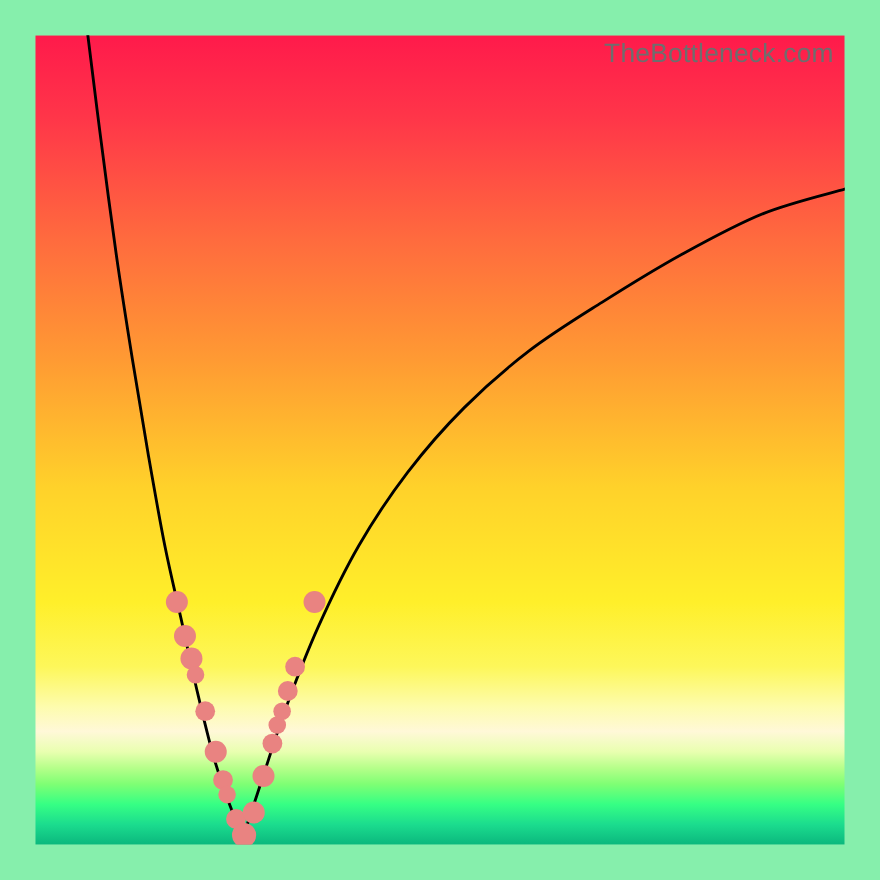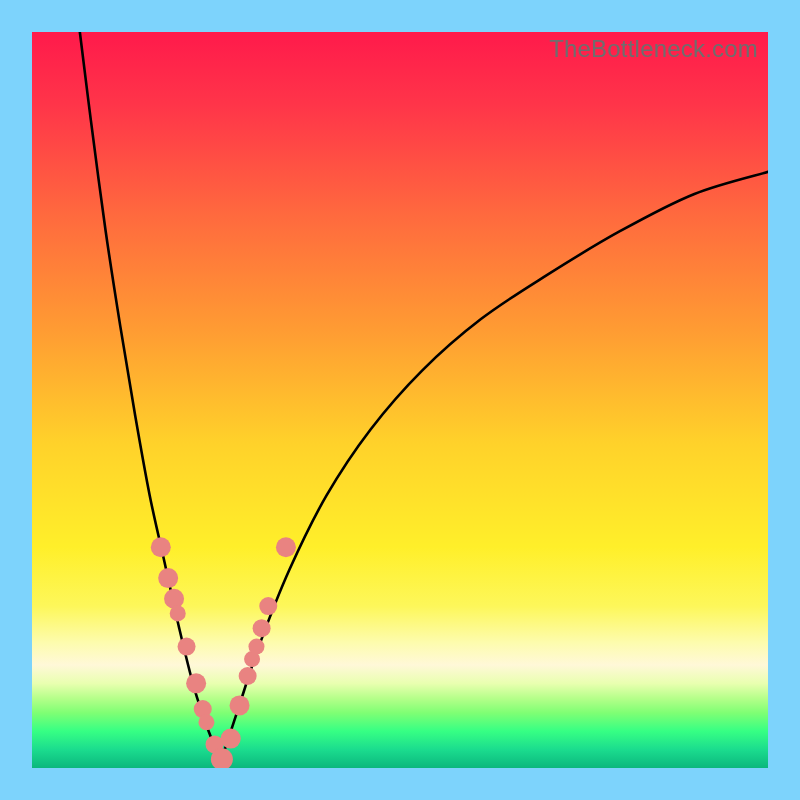--- a/index.html
+++ b/index.html
@@ -10,21 +10,21 @@
     background: #000;
     overflow: hidden;
     font-family: Arial, Helvetica, sans-serif;
   }
   .frame {
     position: absolute;
     top: 0;
     left: 0;
     width: 800px;
     height: 800px;
-    background: #7dd3fc;
+    background: #86efac;
   }
   .plot-area {
     position: absolute;
     top: 32px;
     left: 32px;
     width: 736px;
     height: 736px;
     overflow: hidden;
   }
   .gradient {

